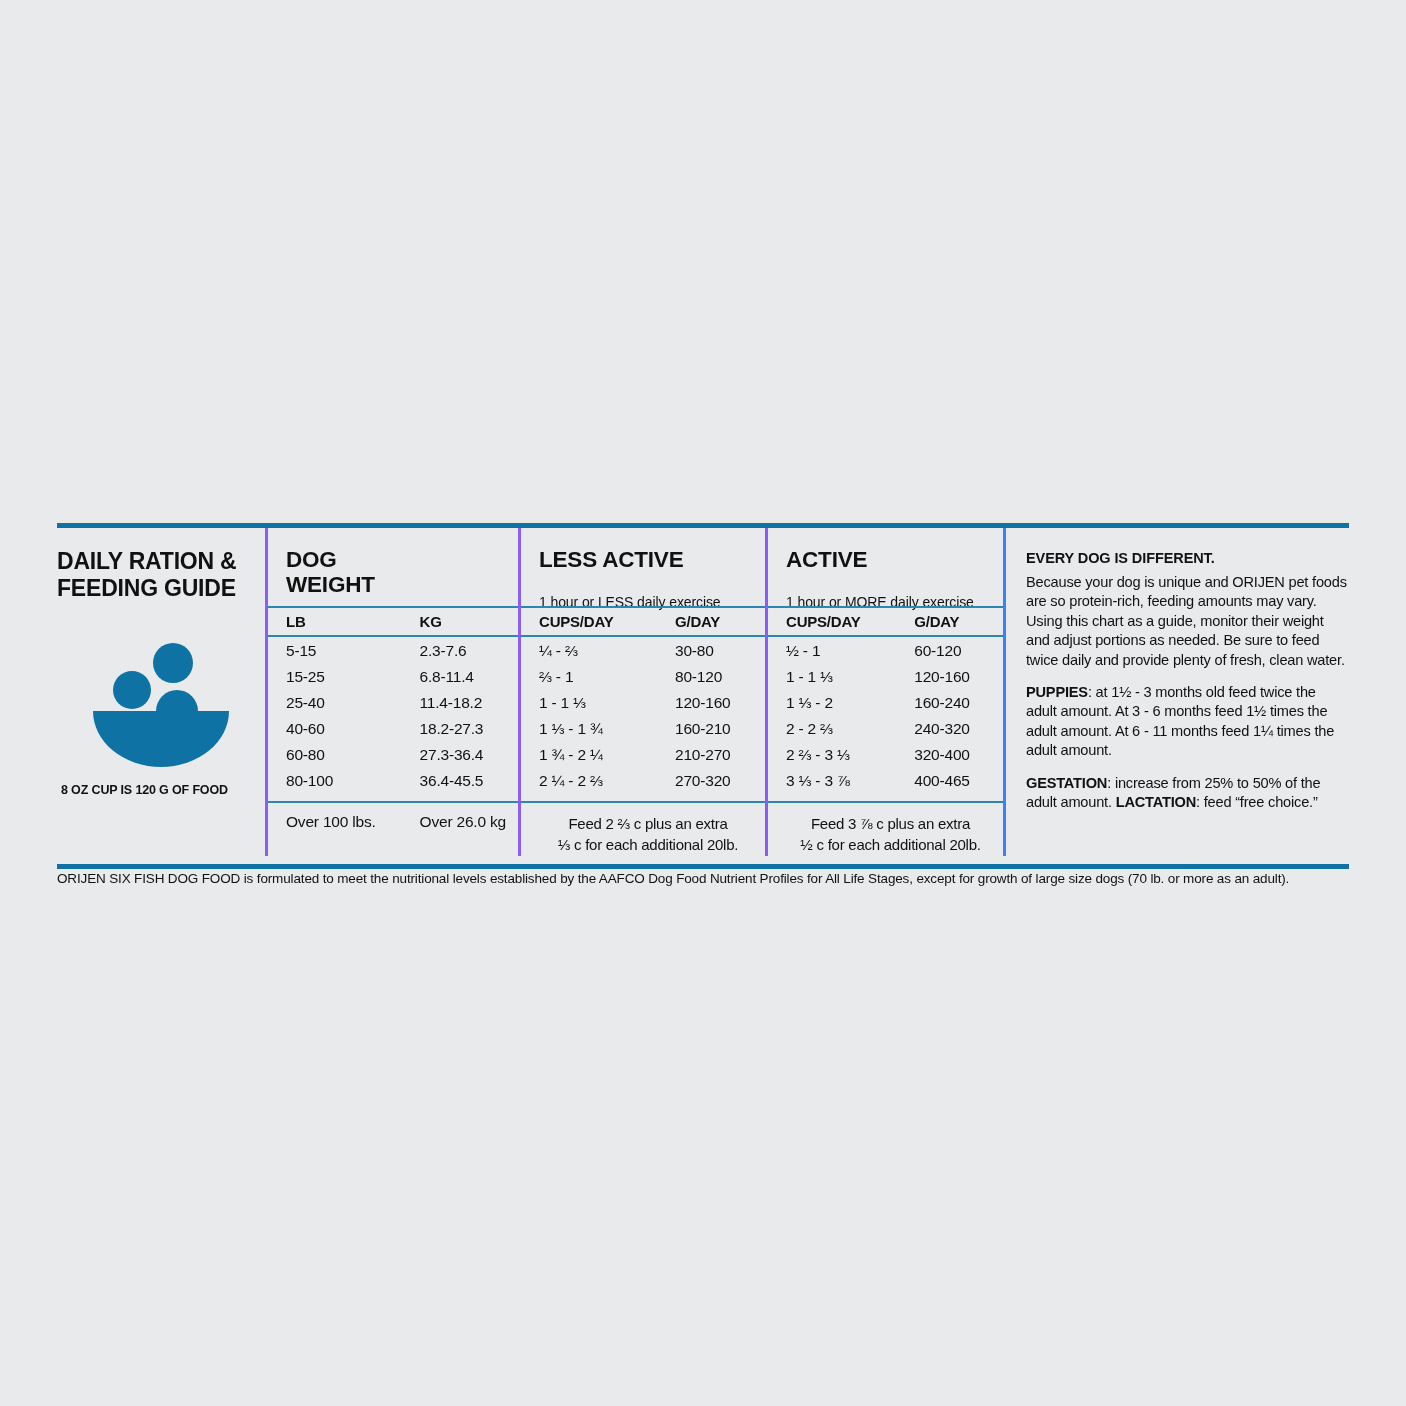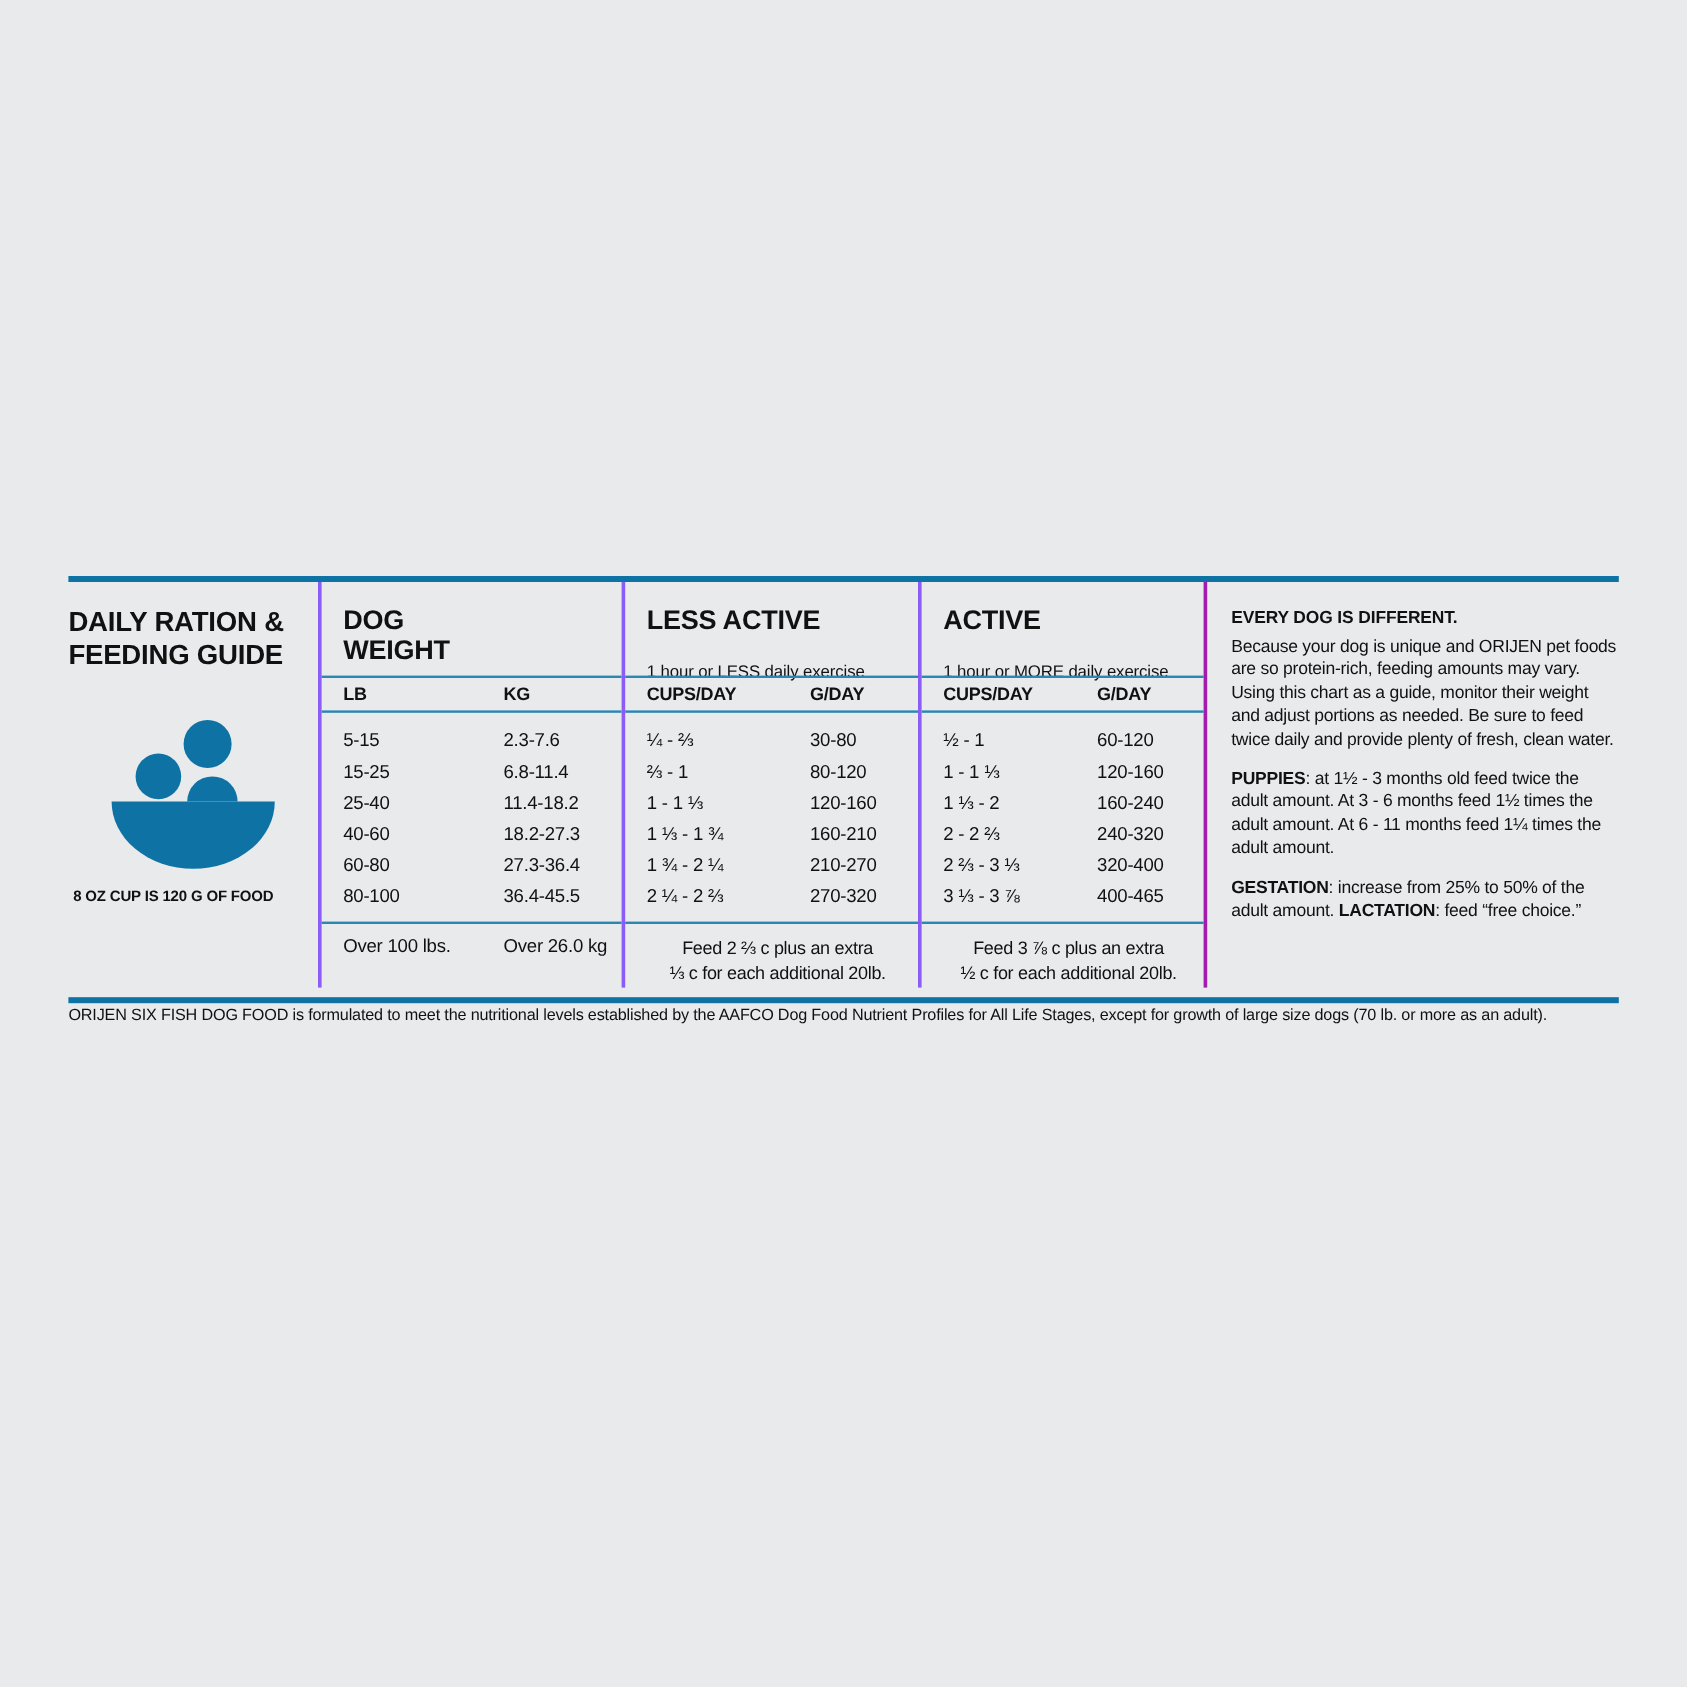--- a/index.html
+++ b/index.html
@@ -11,21 +11,21 @@
     height: 1406px;
     background: #e8eaeb;
     font-family: "Liberation Sans", sans-serif;
     color: #1a1a1a;
     -webkit-font-smoothing: antialiased;
   }
 
   #guide {
     position: absolute;
     left: 57px;
-    top: 480px;
+    top: 523px;
     width: 1292px;
   }
 
   
   .rule-top {
     height: 5px;
     background: #0e73a4;
     width: 100%;
   }
   .rule-bottom {
@@ -117,21 +117,21 @@
     padding-left: 18px;
     box-sizing: border-box;
   }
   .subhead span {
     font-size: 15px;
     font-weight: 700;
     letter-spacing: -0.2px;
     color: #111;
   }
 
-  .rows { padding-top: 11px; padding-bottom: 7px; }
+  .rows { padding-top: 1px; padding-bottom: 7px; }
   .row {
     display: flex;
     padding-left: 18px;
     box-sizing: border-box;
     height: 26px;
     align-items: center;
   }
   .cell {
     font-size: 15.5px;
     font-weight: 400;
@@ -161,21 +161,21 @@
     letter-spacing: -0.25px;
     color: #111;
     text-align: center;
     padding-right: 8px;
     white-space: pre-line;
   }
 
   
   .info-col {
     flex: 1 1 auto;
-    border-left: 3px solid #a21caf;
+    border-left: 3px solid #3b82f6;
     padding: 22px 0 0 20px;
     box-sizing: border-box;
   }
   .info-head {
     font-size: 14.5px;
     font-weight: 700;
     letter-spacing: -0.1px;
     color: #111;
     margin-bottom: 7px;
   }

